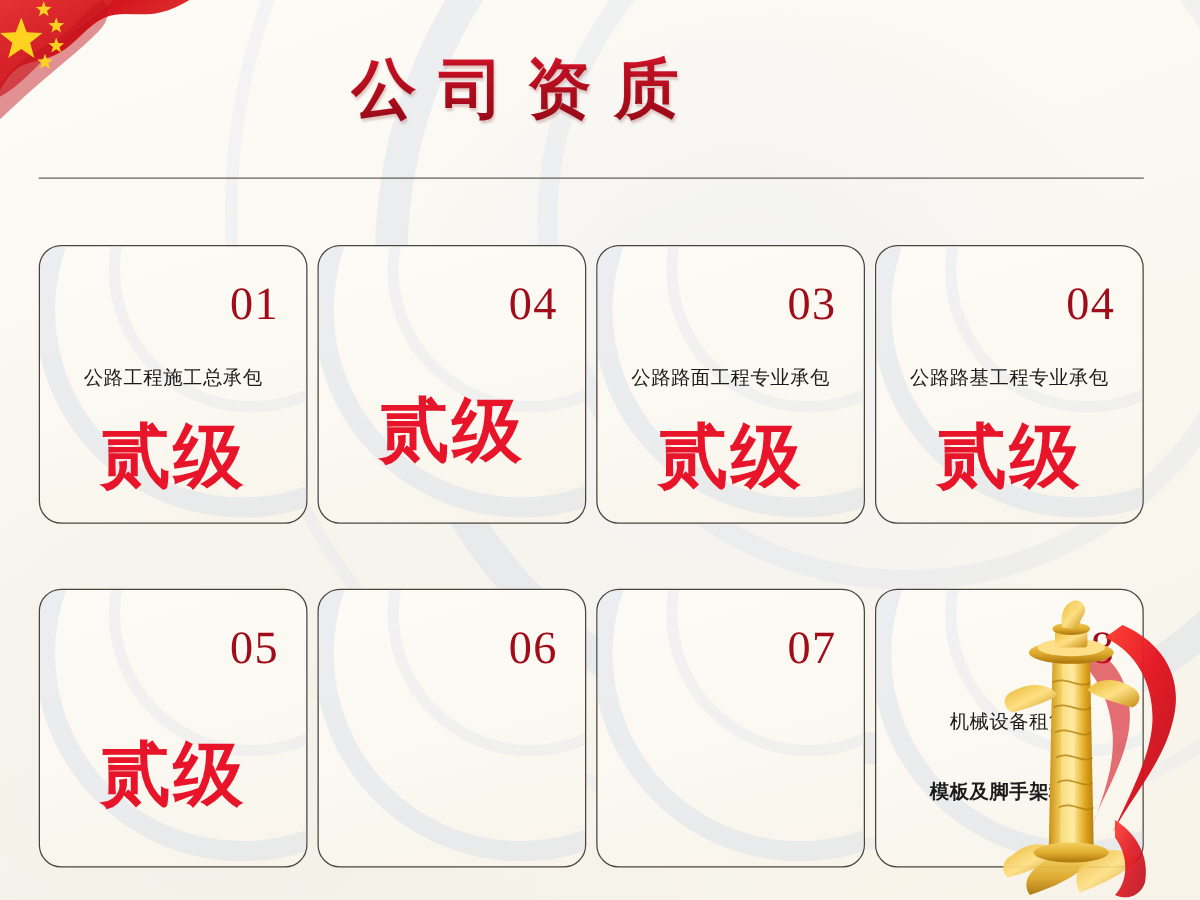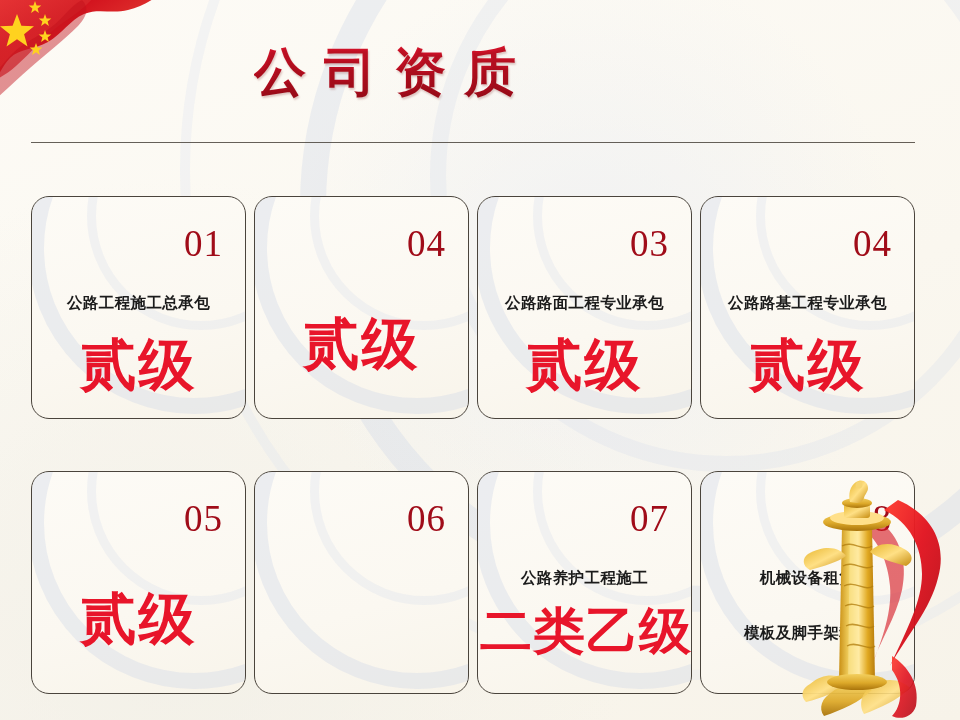--- a/index.html
+++ b/index.html
@@ -57,20 +57,21 @@
     width: 180px; height: 250px;
     pointer-events: none;
   }
 
   
   .title-row {
     position: absolute;
     left: 0; top: 44px;
     width: 806px;
     text-align: center;
+    padding-left: 27px;
   }
   .slide-title {
     display: inline-block;
     font-family: "Liberation Serif", "DejaVu Serif", serif;
     font-size: 52px;
     font-weight: 700;
     letter-spacing: 18px;
     padding-right: 18px;
     color: #c8102e;
     background: linear-gradient(180deg, #d7132b 0%, #b70d20 55%, #9d0a1a 100%);
@@ -141,21 +142,21 @@
   .card-body {
     position: absolute;
     left: 0; right: 0; top: 96px;
     text-align: center;
     padding: 0 6px;
     box-sizing: border-box;
   }
 
   .card-name {
     font-size: 15.5px;
-    font-weight: 700;
+    font-weight: 400;
     color: #1b1b1b;
     letter-spacing: 0.4px;
     line-height: 1.35;
     white-space: nowrap;
   }
   .card-name.small { font-size: 14.2px; }
 
   .card-grade {
     margin-top: 22px;
     font-size: 56px;
@@ -283,25 +284,20 @@
     <div class="card">
       <div class="card-arc"></div>
       <div class="card-arc2"></div>
       <div class="card-num">06</div>
     </div>
 
     <div class="card">
       <div class="card-arc"></div>
       <div class="card-arc2"></div>
       <div class="card-num">07</div>
-      <div class="card-body">
-        <div class="card-name">公路养护工程施工</div>
-        <div class="card-grade wide">二类乙级</div>
-
-      </div>
     </div>
 
     <div class="card">
       <div class="card-arc"></div>
       <div class="card-arc2"></div>
       <div class="card-num">08</div>
       <div class="card-body">
         <div class="card-name">机械设备租赁</div>
 
         <div class="card-name2">模板及脚手架租赁</div>

